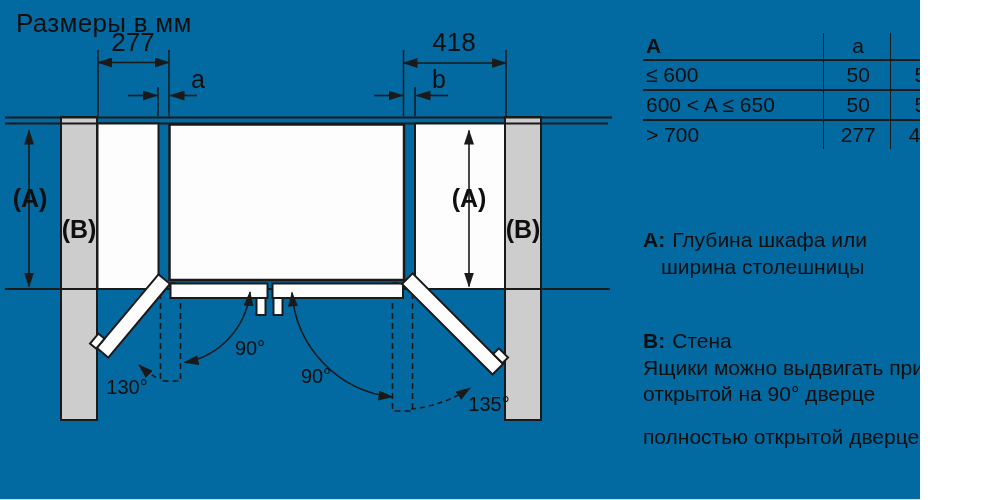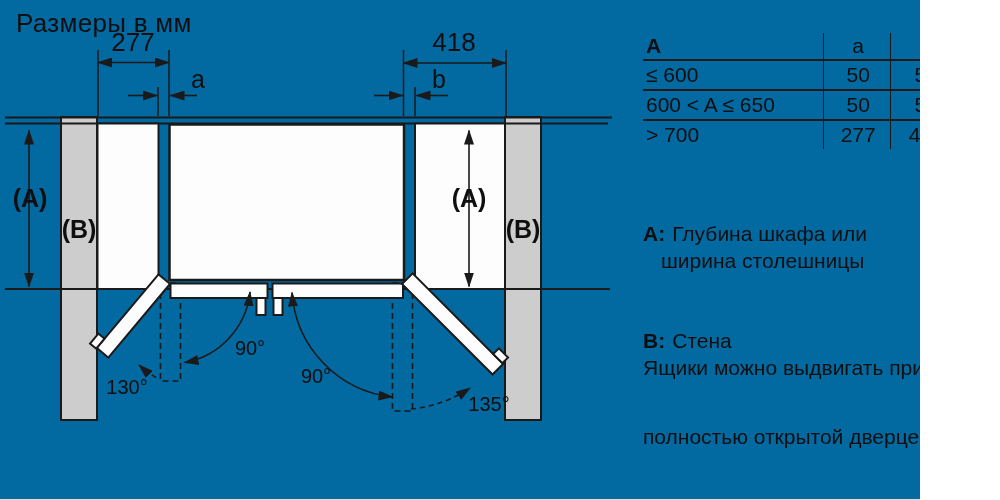--- a/index.html
+++ b/index.html
@@ -135,28 +135,29 @@
       <td class="c3">50</td>
     </tr>
     <tr>
       <td class="c1">&gt; 700</td>
       <td class="c2">277</td>
       <td class="c3">418</td>
     </tr>
   </tbody>
     </table>
 
-  <div class="note" style="top:221px;">
+  <div class="note" style="top:227px;">
     <b>A:</b><span>Глубина шкафа или</span><br>
     <span class="ind">ширина столешницы</span>
   </div>
 
   <div class="note" style="top:302px;margin-top:26px;">
     <b>B:</b><span>Стена</span><br>
     <span>Ящики можно выдвигать при</span><br>
+    <span>открытой на 90° дверце</span>
   </div>
 
   <div class="note" style="top:397px;">
     <br>
     <span>полностью открытой дверце</span>
   </div>
 
   <div class="bottom-edge"></div>
 </div>
 

